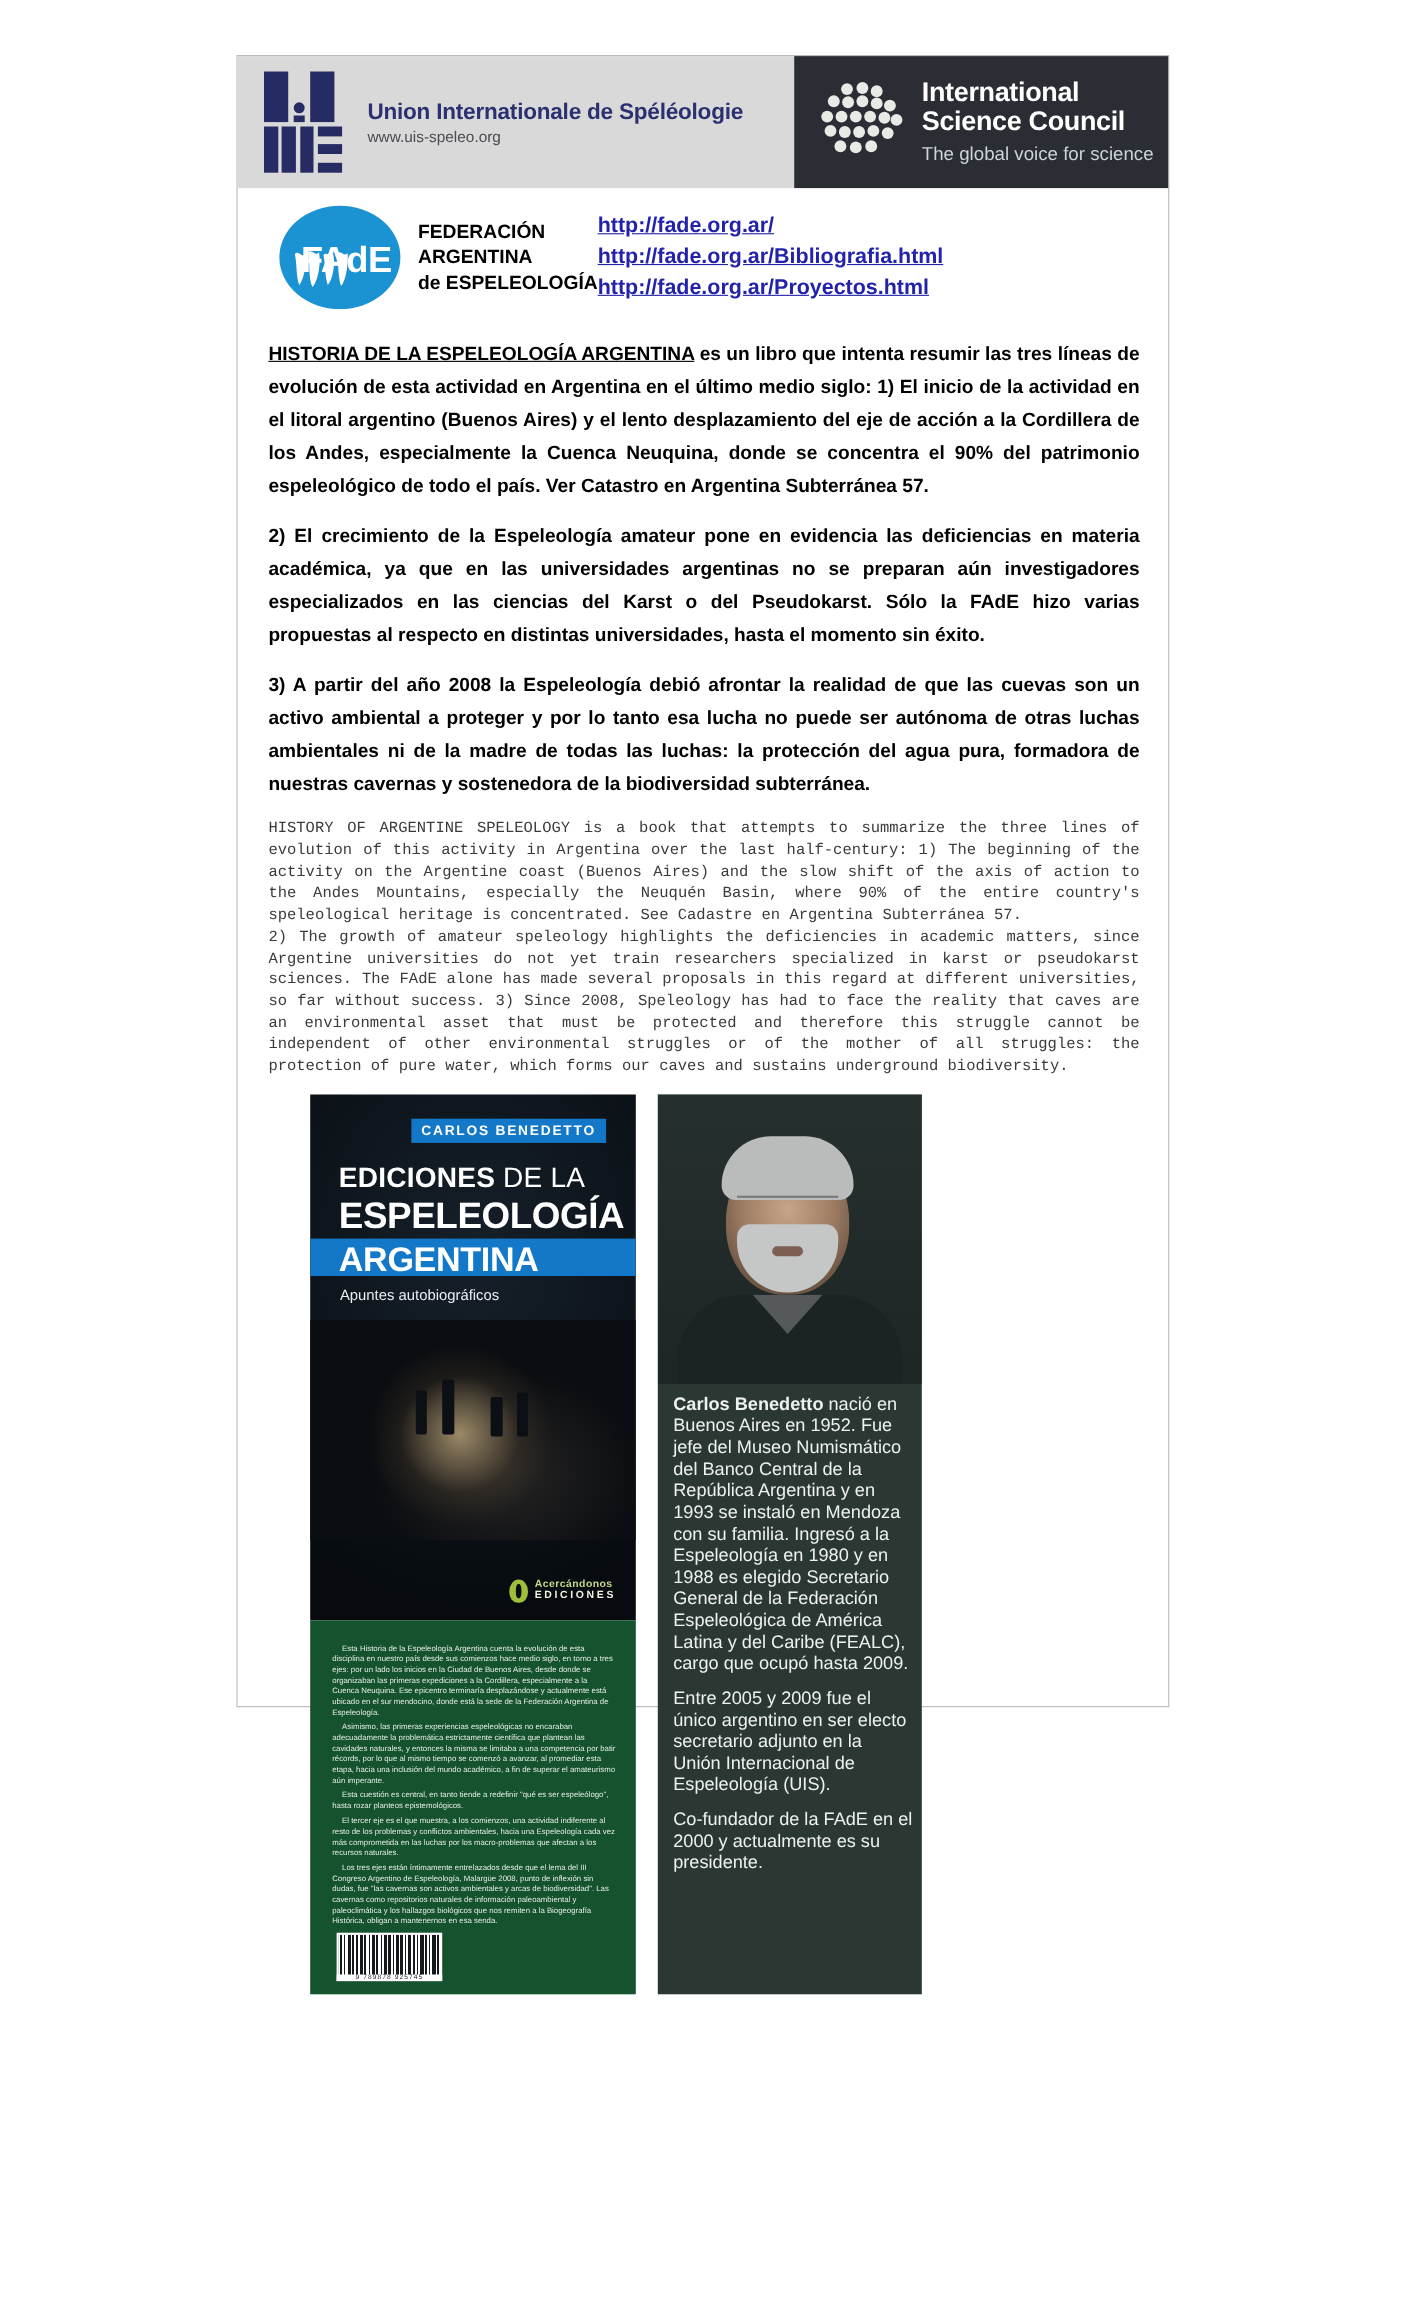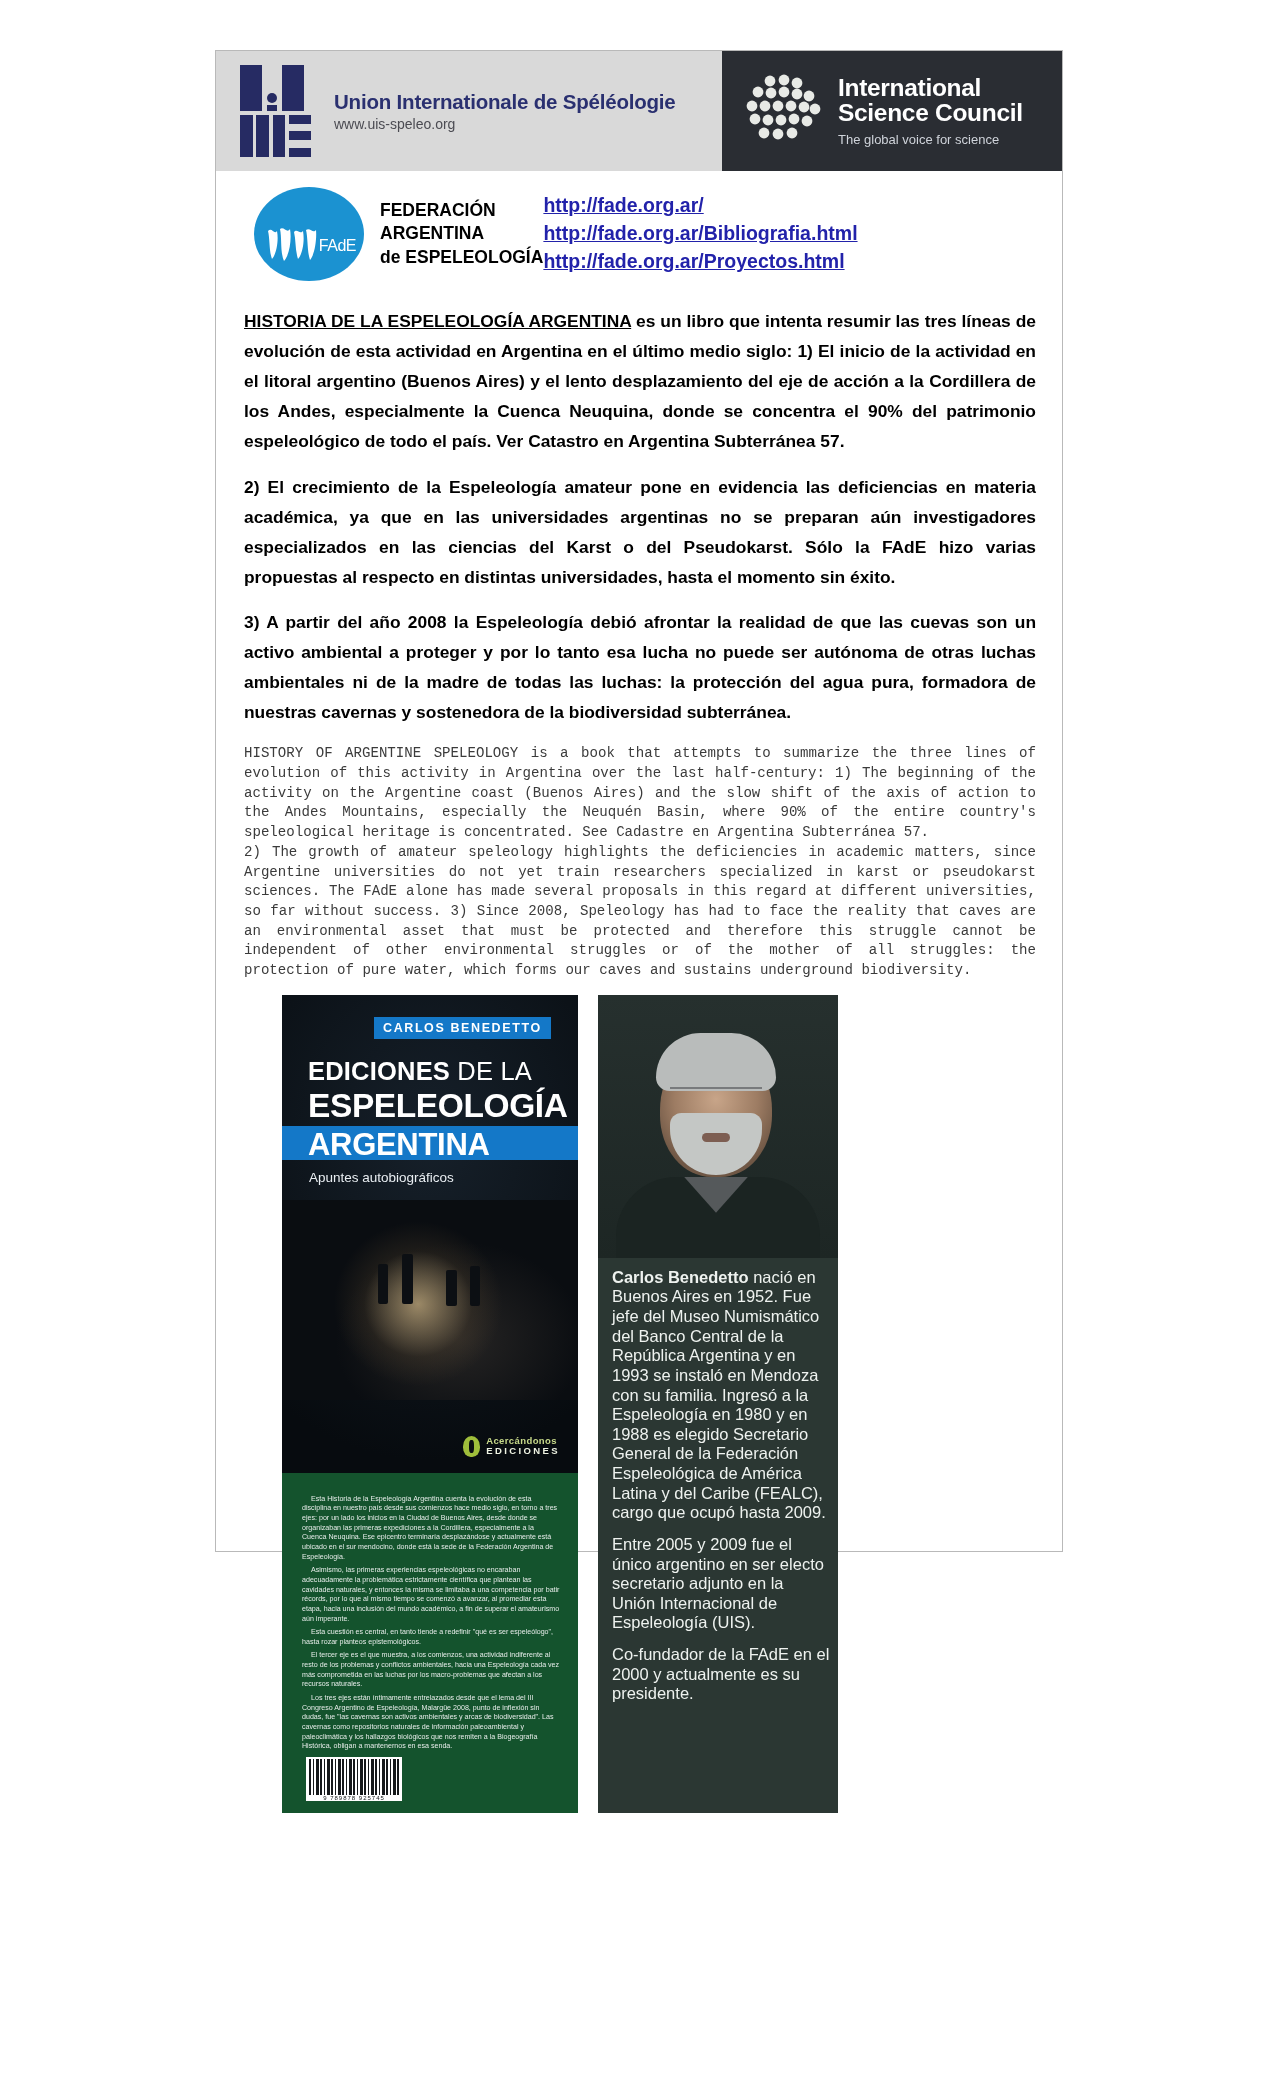--- a/index.html
+++ b/index.html
@@ -88,21 +88,21 @@
     color: #ffffff;
   }
   .isc-l1, .isc-l2 {
     font-size: 24.5px;
     font-weight: bold;
     line-height: 1.04;
     letter-spacing: -0.3px;
     white-space: nowrap;
   }
   .isc-tag {
-    font-size: 13px;
+    font-size: 17px;
     color: #cfd3da;
     margin-top: 7px;
     white-space: nowrap;
   }
 
   
   .fade-row {
     display: flex;
     align-items: center;
     padding: 16px 0 10px 0;
@@ -128,22 +128,22 @@
     left: 12px;
     bottom: 16px;
     width: 52px;
     height: 40px;
   }
   .fade-word {
     position: absolute;
     right: 8px;
     bottom: 26px;
     color: #fff;
-    font-size: 16px;
-    font-weight: normal;
+    font-size: 33px;
+    font-weight: bold;
     letter-spacing: -0.5px;
   }
   .fade-name {
     margin-left: 16px;
     font-size: 17.5px;
     font-weight: bold;
     color: #000;
     line-height: 1.32;
     white-space: nowrap;
   }

